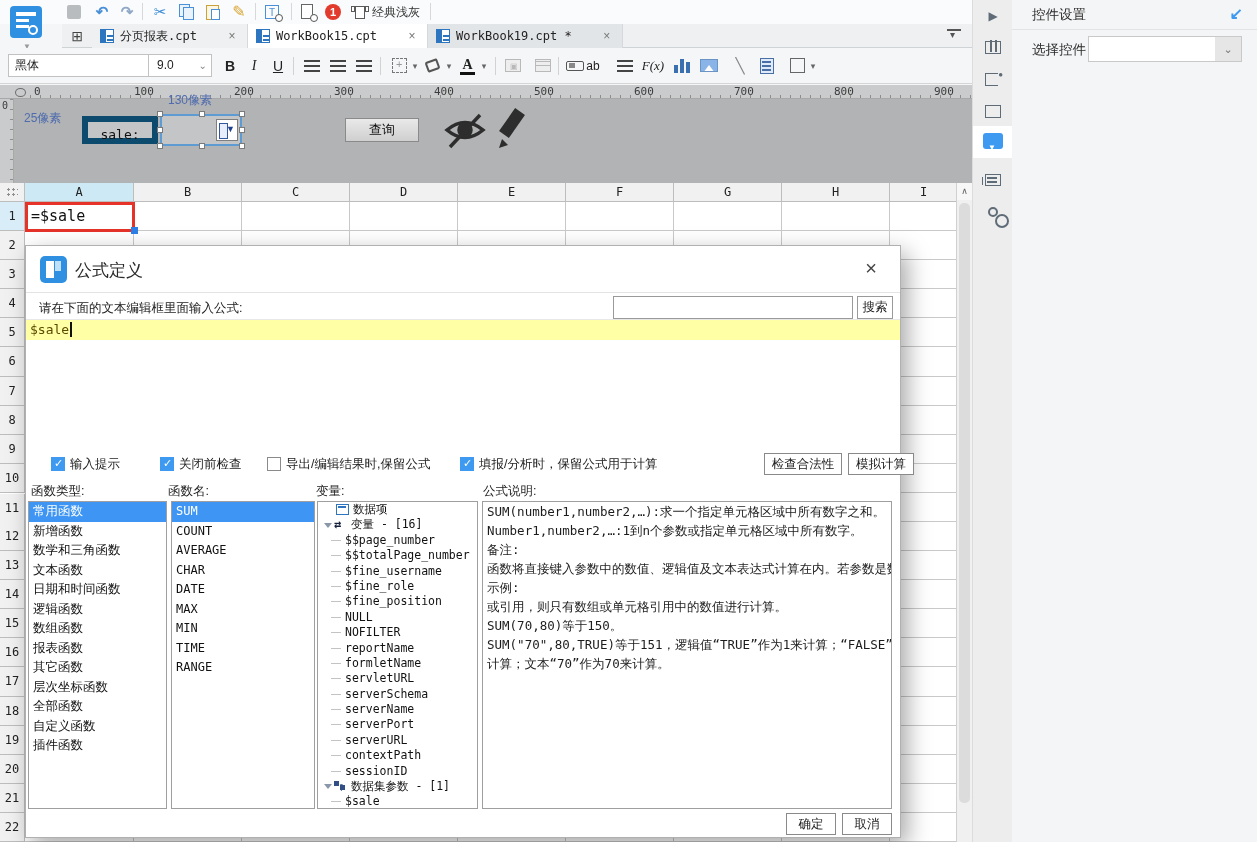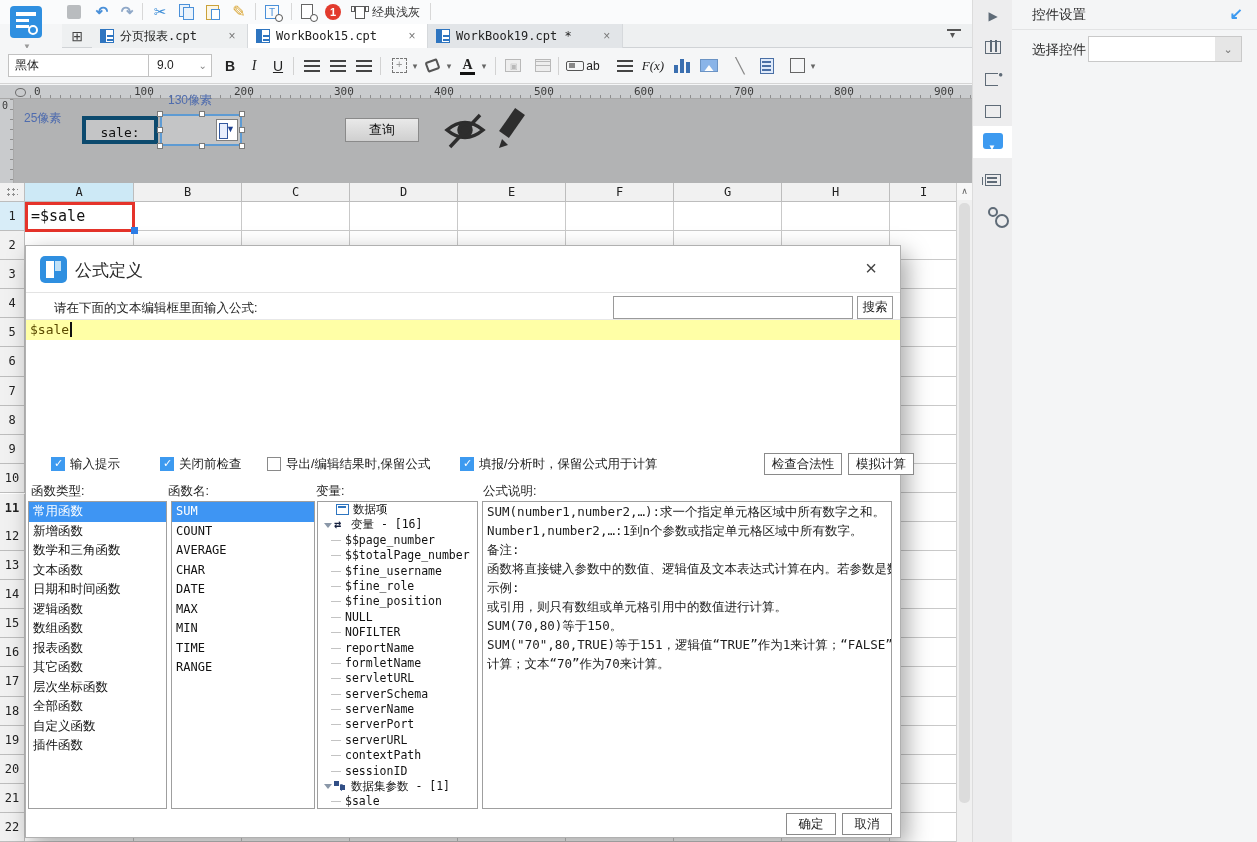--- a/index.html
+++ b/index.html
@@ -79,21 +79,21 @@
   #ruler-corner { position:absolute; left:0; top:85px; width:30px; height:14px; background:#c9cbcd; border-bottom:1px solid #a8a8a8; }
   #ruler-corner:before { content:""; position:absolute; right:4px; top:3px; width:9px; height:7px; border:1.5px solid #6d6d6d; border-radius:50%; }
   #hruler { position:absolute; left:30px; top:85px; width:942px; height:14px; background:#c9cbcd; border-bottom:1px solid #a8a8a8;
     background-image:repeating-linear-gradient(to right,#8e8e8e 0 1px,transparent 1px 10px); background-size:100% 4px; background-position:0 10px; background-repeat:no-repeat; }
   .hr-tick { position:absolute; top:0; font-size:11px; color:#3c3c3c; font-family:"DejaVu Sans Mono",monospace; }
   #vruler { position:absolute; left:0; top:99px; width:14px; height:84px; background:#c9cbcd; border-right:1px solid #a8a8a8;
     background-image:repeating-linear-gradient(to bottom,#8e8e8e 0 1px,transparent 1px 10px); background-size:4px 100%; background-position:10px 0; background-repeat:no-repeat; }
   #vruler .vr-tick { position:absolute; left:2px; top:1px; font-size:10px; color:#3c3c3c; font-family:"DejaVu Sans Mono",monospace; }
   #param-pane { position:absolute; left:14px; top:99px; width:958px; height:84px; background:#b2b3b4; }
   .size-hint { position:absolute; color:#4f6cae; font-size:12px; }
-  #widget-label { position:absolute; left:68px; top:17px; width:76px; height:28px; background:#c4c5c6; border:4px solid #0c4a6e; color:#111; font-family:"DejaVu Sans Mono",monospace; font-size:13px; text-align:center; line-height:26px; }
+  #widget-label { position:absolute; left:68px; top:17px; width:76px; height:28px; background:#c4c5c6; border:6px solid #0c4a6e; color:#111; font-family:"DejaVu Sans Mono",monospace; font-size:13px; text-align:center; line-height:26px; }
   #widget-combo { position:absolute; left:146px; top:15px; width:82px; height:32px; border:2px solid #5e9bd3; background:#c4c5c6; }
   #combo-btn { position:absolute; right:2px; top:3px; width:22px; height:22px; background:#fff; border:1px solid #7f7f7f; }
   #combo-btn:before { content:""; position:absolute; left:2px; top:3px; width:7px; height:14px; border:1px solid #33589e; background:#e8eefc; }
   #combo-btn:after { content:"▼"; position:absolute; right:2px; top:4px; font-size:9px; color:#1d3f8f; }
   .handle { position:absolute; width:6px; height:6px; background:#fff; border:1px solid #7a7a7a; }
   #query-btn { position:absolute; left:331px; top:19px; width:74px; height:24px; background:linear-gradient(#e9e9e9,#cfcfcf); border:1px solid #8a8a8a; font-size:13px; color:#111; text-align:center; line-height:22px; }
   #eye-icon { position:absolute; left:426px; top:8px; width:50px; height:46px; }
   #pencil-icon { position:absolute; left:478px; top:4px; width:42px; height:50px; color:#2d2d2d; font-size:40px; line-height:50px; }
 
   
@@ -113,21 +113,21 @@
   #vscroll .thumb { position:absolute; left:2px; top:20px; width:11px; height:600px; background:#dcdcdc; border-radius:5px; }
 
   
   #dialog { position:absolute; left:25px; top:245px; width:876px; height:593px; background:#fff; border:1px solid #b0b0b0; box-shadow:6px 8px 22px rgba(0,0,0,0.35); z-index:10; }
   #dlg-title-row { position:absolute; left:0; top:0; width:100%; height:47px; border-bottom:1px solid #e3e3e3; }
   #dlg-logo { position:absolute; left:14px; top:10px; width:27px; height:27px; background:#2f8fe0; border-radius:5px; }
   #dlg-logo:before { content:""; position:absolute; left:6px; top:5px; width:8px; height:17px; background:#fff; }
   #dlg-logo:after { content:""; position:absolute; left:15px; top:5px; width:6px; height:10px; background:#bfe0f7; }
   #dlg-title { position:absolute; left:49px; top:13px; font-size:17px; color:#2b2b2b; }
   #dlg-close { position:absolute; right:18px; top:11px; font-size:20px; color:#444; width:22px; text-align:center; }
-  #dlg-prompt { position:absolute; left:28px; top:54px; font-size:12.5px; color:#222; }
+  #dlg-prompt { position:absolute; left:13px; top:54px; font-size:12.5px; color:#222; }
   #dlg-search-input { position:absolute; left:587px; top:50px; width:240px; height:23px; background:#fff; border:1px solid #9a9a9a; font-size:12px; padding:0 4px; }
   #dlg-search-btn { position:absolute; left:831px; top:50px; width:36px; height:23px; border:1px solid #9a9a9a; background:#fff; font-size:12.5px; color:#222; text-align:center; line-height:21px; }
   #dlg-editor { position:absolute; left:0; top:73px; width:874px; height:130px; background:#fff; border-top:1px solid #e8e8e8; }
   #dlg-editor .cur-line { position:absolute; left:0; top:0; width:100%; height:20px; background:#ffffa6; }
   #formula-text { position:absolute; left:4px; top:2px; font-family:"DejaVu Sans Mono",monospace; font-size:13px; color:#5a4a00; }
   #formula-caret { position:absolute; top:2px; width:1.5px; height:15px; background:#111; }
   .dlg-check { position:absolute; top:210px; height:16px; display:flex; align-items:center; font-size:12.5px; color:#222;padding-left:16px; }
   .cb { width:14px; height:14px; border:1px solid #8a8a8a; background:#fff; margin-right:5px; position:relative; }
   .cb.on { background:#3d9af0; border-color:#3d9af0; }
   .cb.on:before { content:"✓"; position:absolute; left:2px; top:-1px; color:#fff; font-size:11px; }
@@ -448,21 +448,21 @@
         <div class="row-head" style="top: 280.81px; height: 29.09px; line-height: 29.09px;">10</div>
         <div class="gridcell" style="left: 25px; top: 280.81px; width: 109px; height: 29.09px;"></div>
         <div class="gridcell" style="left: 134px; top: 280.81px; width: 108px; height: 29.09px;"></div>
         <div class="gridcell" style="left: 242px; top: 280.81px; width: 108px; height: 29.09px;"></div>
         <div class="gridcell" style="left: 350px; top: 280.81px; width: 108px; height: 29.09px;"></div>
         <div class="gridcell" style="left: 458px; top: 280.81px; width: 108px; height: 29.09px;"></div>
         <div class="gridcell" style="left: 566px; top: 280.81px; width: 108px; height: 29.09px;"></div>
         <div class="gridcell" style="left: 674px; top: 280.81px; width: 108px; height: 29.09px;"></div>
         <div class="gridcell" style="left: 782px; top: 280.81px; width: 108px; height: 29.09px;"></div>
         <div class="gridcell" style="left: 890px; top: 280.81px; width: 68px; height: 29.09px;"></div>
-        <div class="row-head" style="top: 311px; height: 29.09px; line-height: 29.09px; font-weight: bold;">11</div>
+        <div class="row-head" style="top: 311px; height: 29.09px; line-height: 29.09px;">11</div>
         <div class="gridcell" style="left: 25px; top: 309.9px; width: 109px; height: 29.09px;"></div>
         <div class="gridcell" style="left: 134px; top: 309.9px; width: 108px; height: 29.09px;"></div>
         <div class="gridcell" style="left: 242px; top: 309.9px; width: 108px; height: 29.09px;"></div>
         <div class="gridcell" style="left: 350px; top: 309.9px; width: 108px; height: 29.09px;"></div>
         <div class="gridcell" style="left: 458px; top: 309.9px; width: 108px; height: 29.09px;"></div>
         <div class="gridcell" style="left: 566px; top: 309.9px; width: 108px; height: 29.09px;"></div>
         <div class="gridcell" style="left: 674px; top: 309.9px; width: 108px; height: 29.09px;"></div>
         <div class="gridcell" style="left: 782px; top: 309.9px; width: 108px; height: 29.09px;"></div>
         <div class="gridcell" style="left: 890px; top: 309.9px; width: 68px; height: 29.09px;"></div>
         <div class="row-head" style="top: 338.99px; height: 29.09px; line-height: 29.09px;">12</div>

